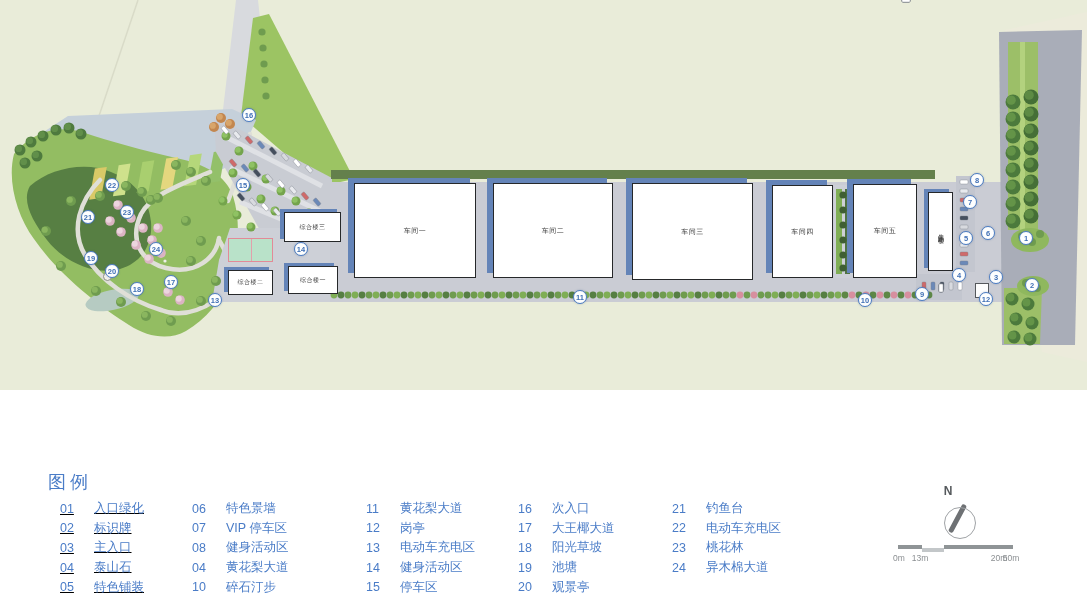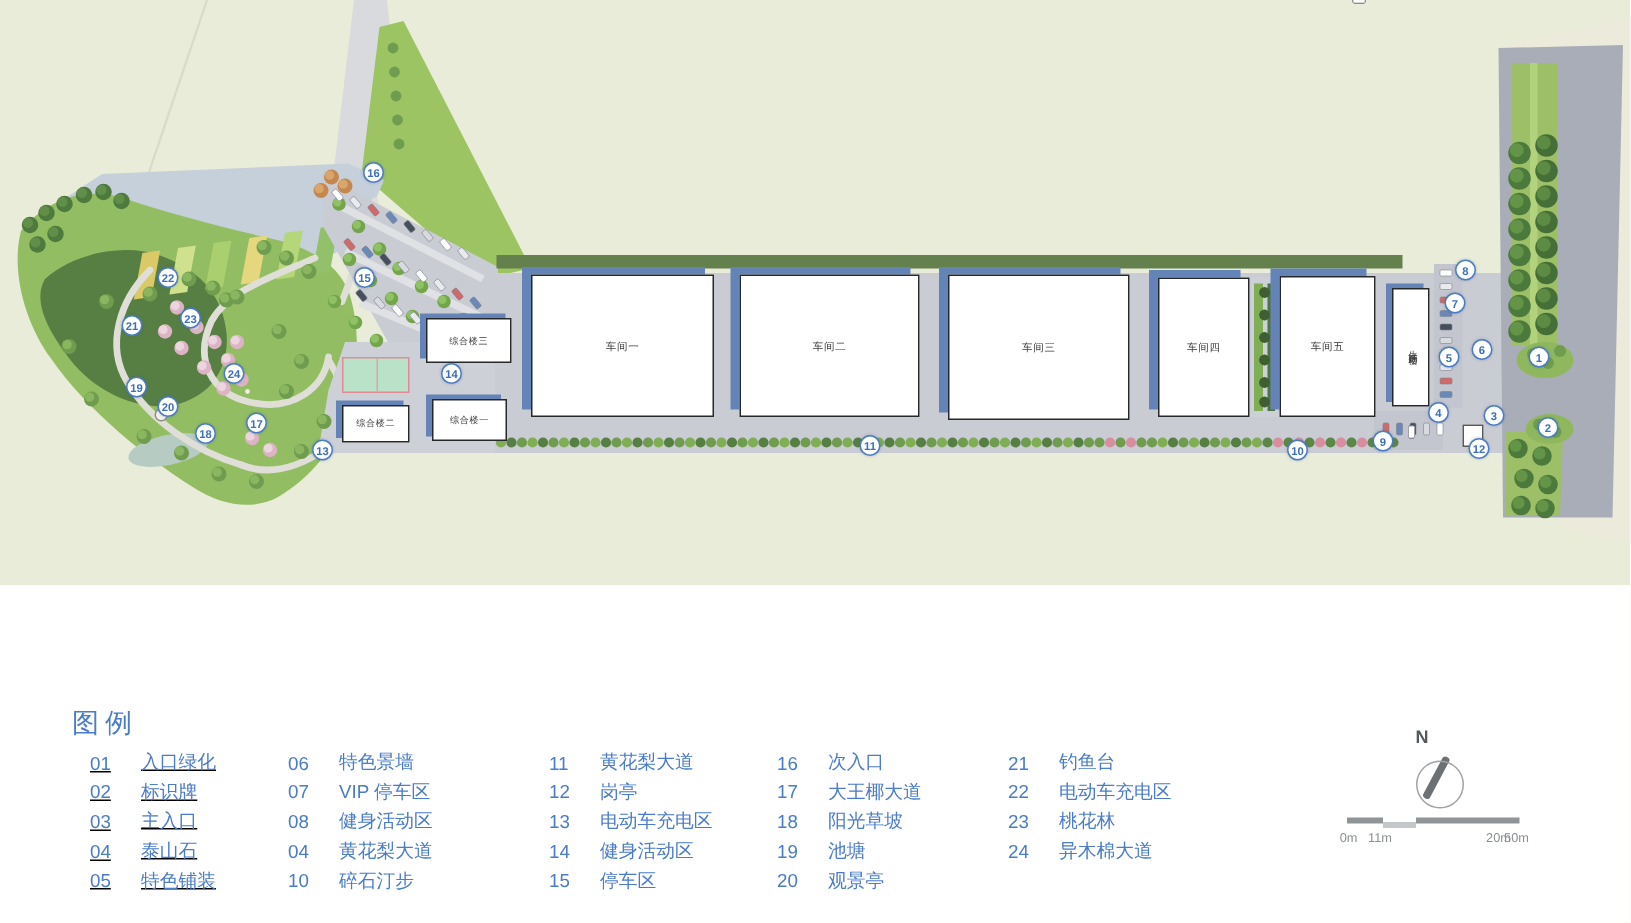--- a/index.html
+++ b/index.html
@@ -621,18 +621,18 @@
     </div>
 
   <div id="north-label">N</div>
   <div id="compass-needle"></div>
   <div id="compass-circle"></div>
   <div id="sb1" class="sb-seg"></div>
   <div id="sb2" class="sb-seg"></div>
   <div id="sb3" class="sb-seg"></div>
   <div id="scale-labels">
       <span class="sb-lab" style="left: 899px;">0m</span>
-      <span class="sb-lab" style="left: 920px;">11m</span>
+      <span class="sb-lab" style="left: 920px;">13m</span>
       <span class="sb-lab" style="left: 999px;">20m</span>
       <span class="sb-lab" style="left: 1011px;">50m</span>
     </div>
 
 </div>
 
 </body></html>

